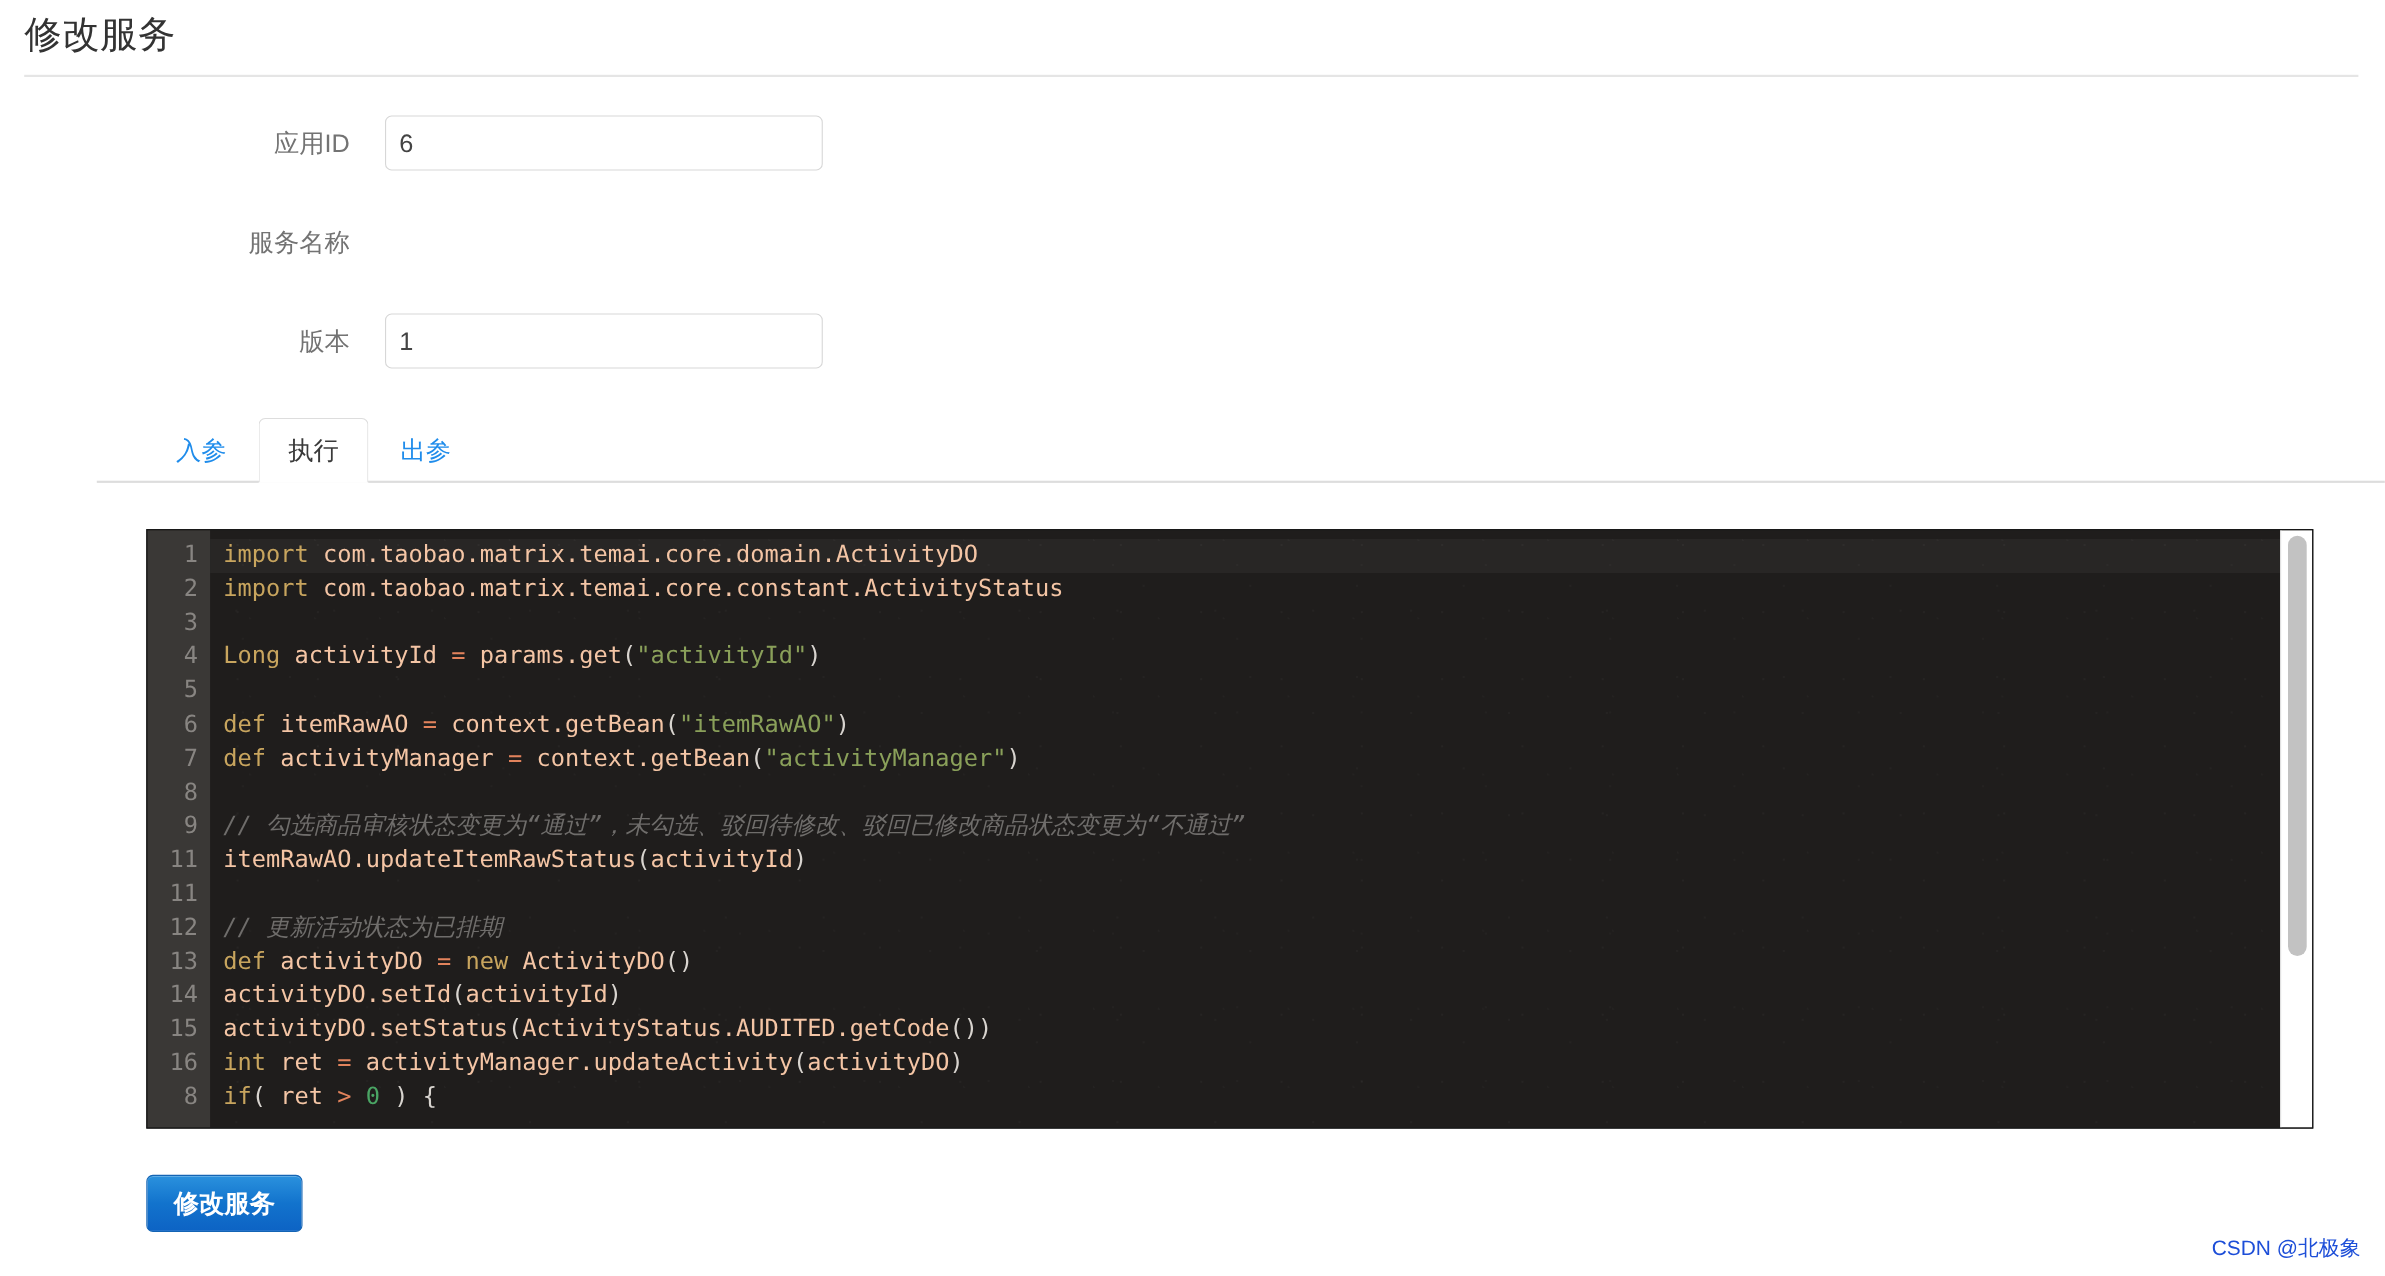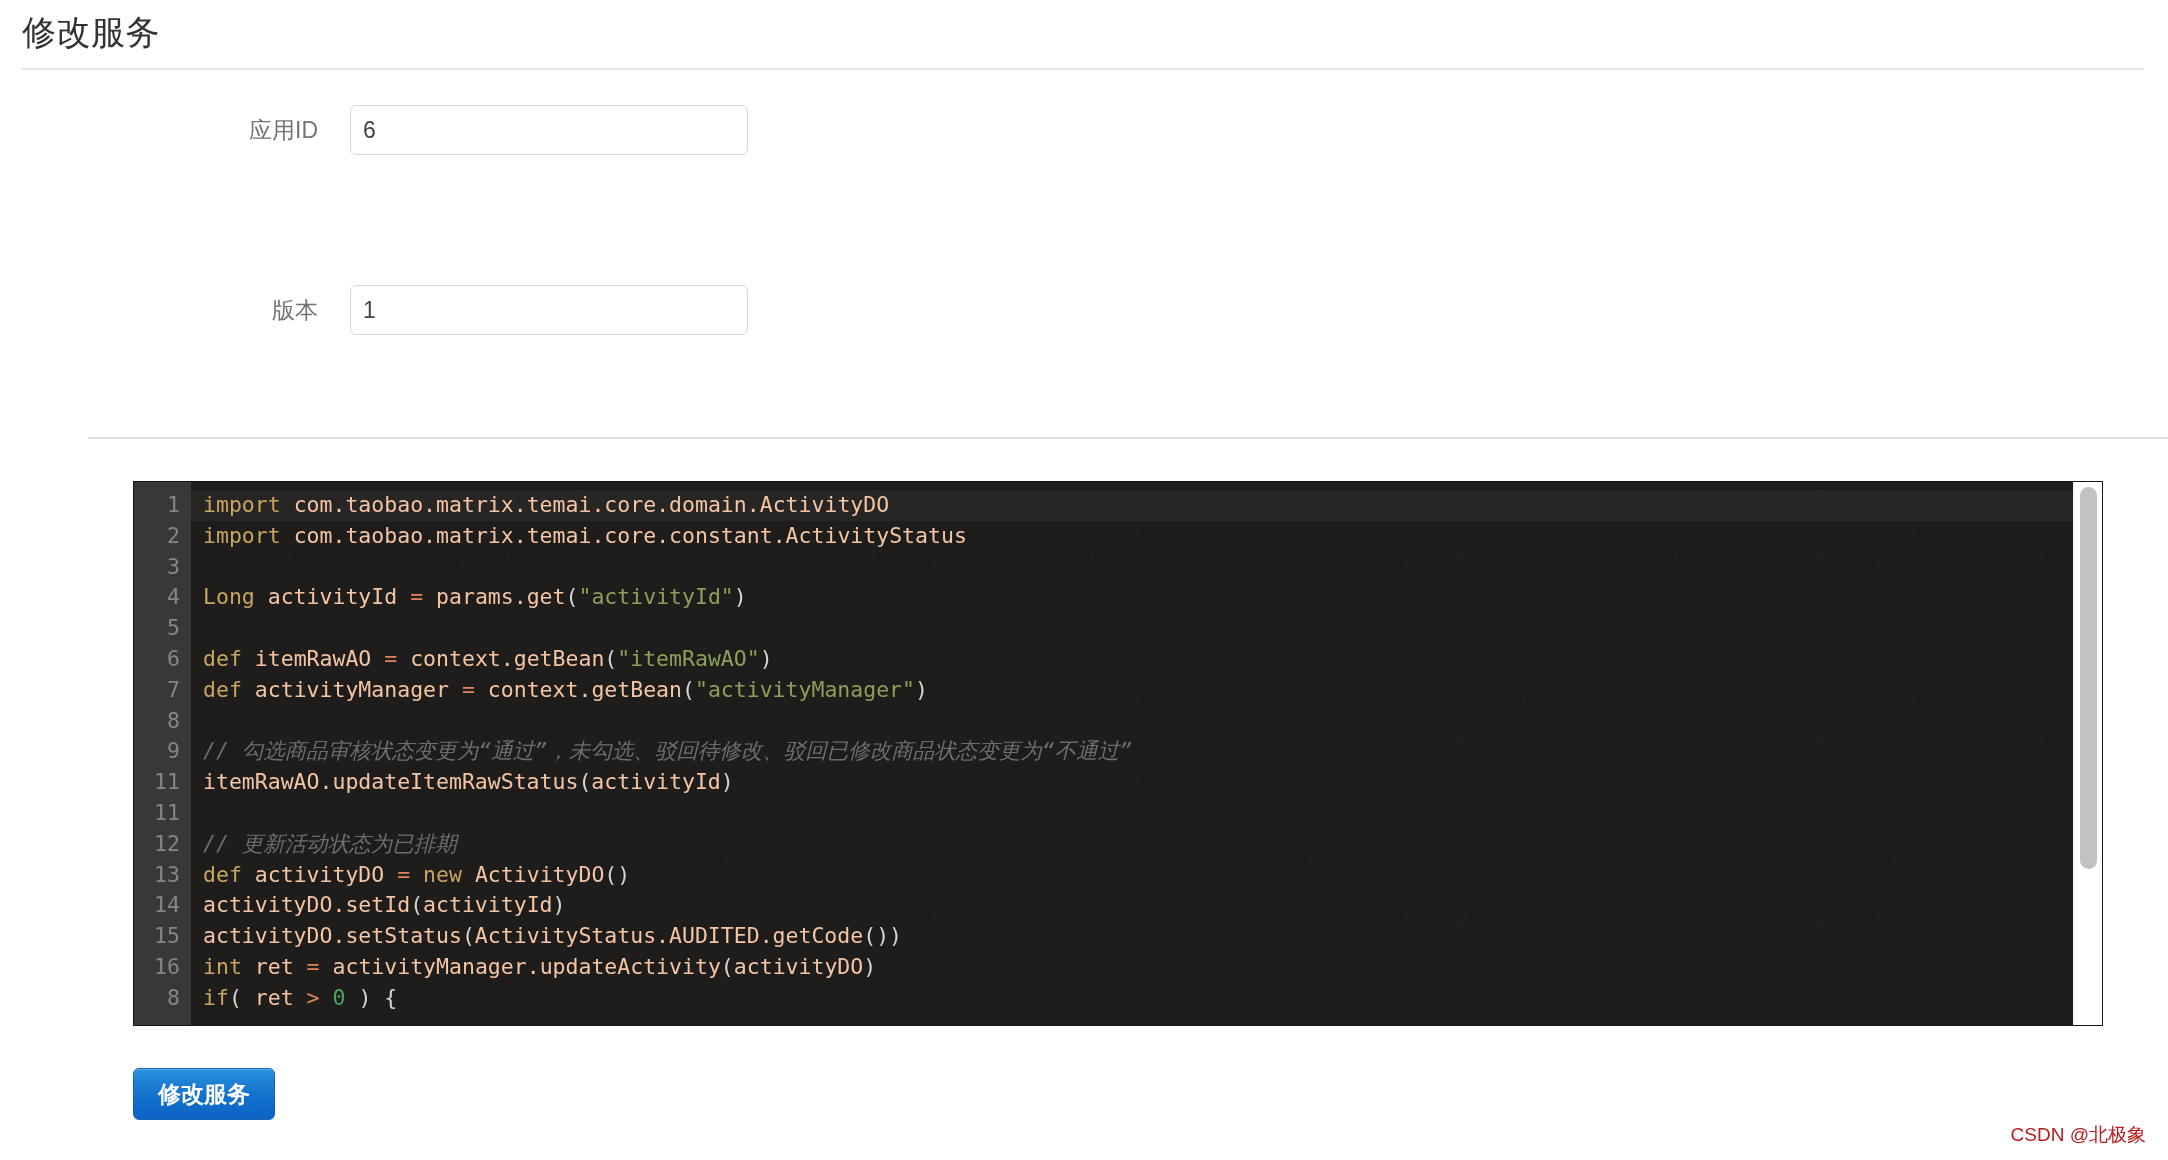--- a/index.html
+++ b/index.html
@@ -216,51 +216,57 @@
     cursor: pointer;
     box-shadow: inset 0 1px 0 rgba(255,255,255,0.25);
   }
 
   
   .watermark {
     position: absolute;
     right: 22px;
     bottom: 12px;
     font-size: 19px;
-    color: #b91c1c;
+    color: #1d4ed8;
     user-select: none;
   }
 </style>
 </head>
 <body>
 
 <div class="page">
 
   <div class="page-title">修改服务</div>
   <div class="title-divider"></div>
 
   <div class="form">
 
     <div class="form-row">
       <div class="form-label">应用ID</div>
       <input class="form-input" type="text" value="6" style="">
     </div>
 
     <div class="form-row">
+      <div class="form-label">服务名称</div>
     </div>
 
     <div class="form-row">
       <div class="form-label">版本</div>
       <input class="form-input" type="text" value="1" style="">
     </div>
 
   </div>
 
   <div class="tabs">
     <div class="tabs-baseline"></div>
+    <div class="tabs-strip">
+      <div class="tab">入参</div>
+      <div class="tab active">执行</div>
+      <div class="tab">出参</div>
+    </div>
   </div>
 
   <div class="editor-wrap">
     <div class="editor">
       <div class="gutter">
           <span class="ln">1</span>
           <span class="ln">2</span>
           <span class="ln">3</span>
           <span class="ln">4</span>
           <span class="ln">5</span>

